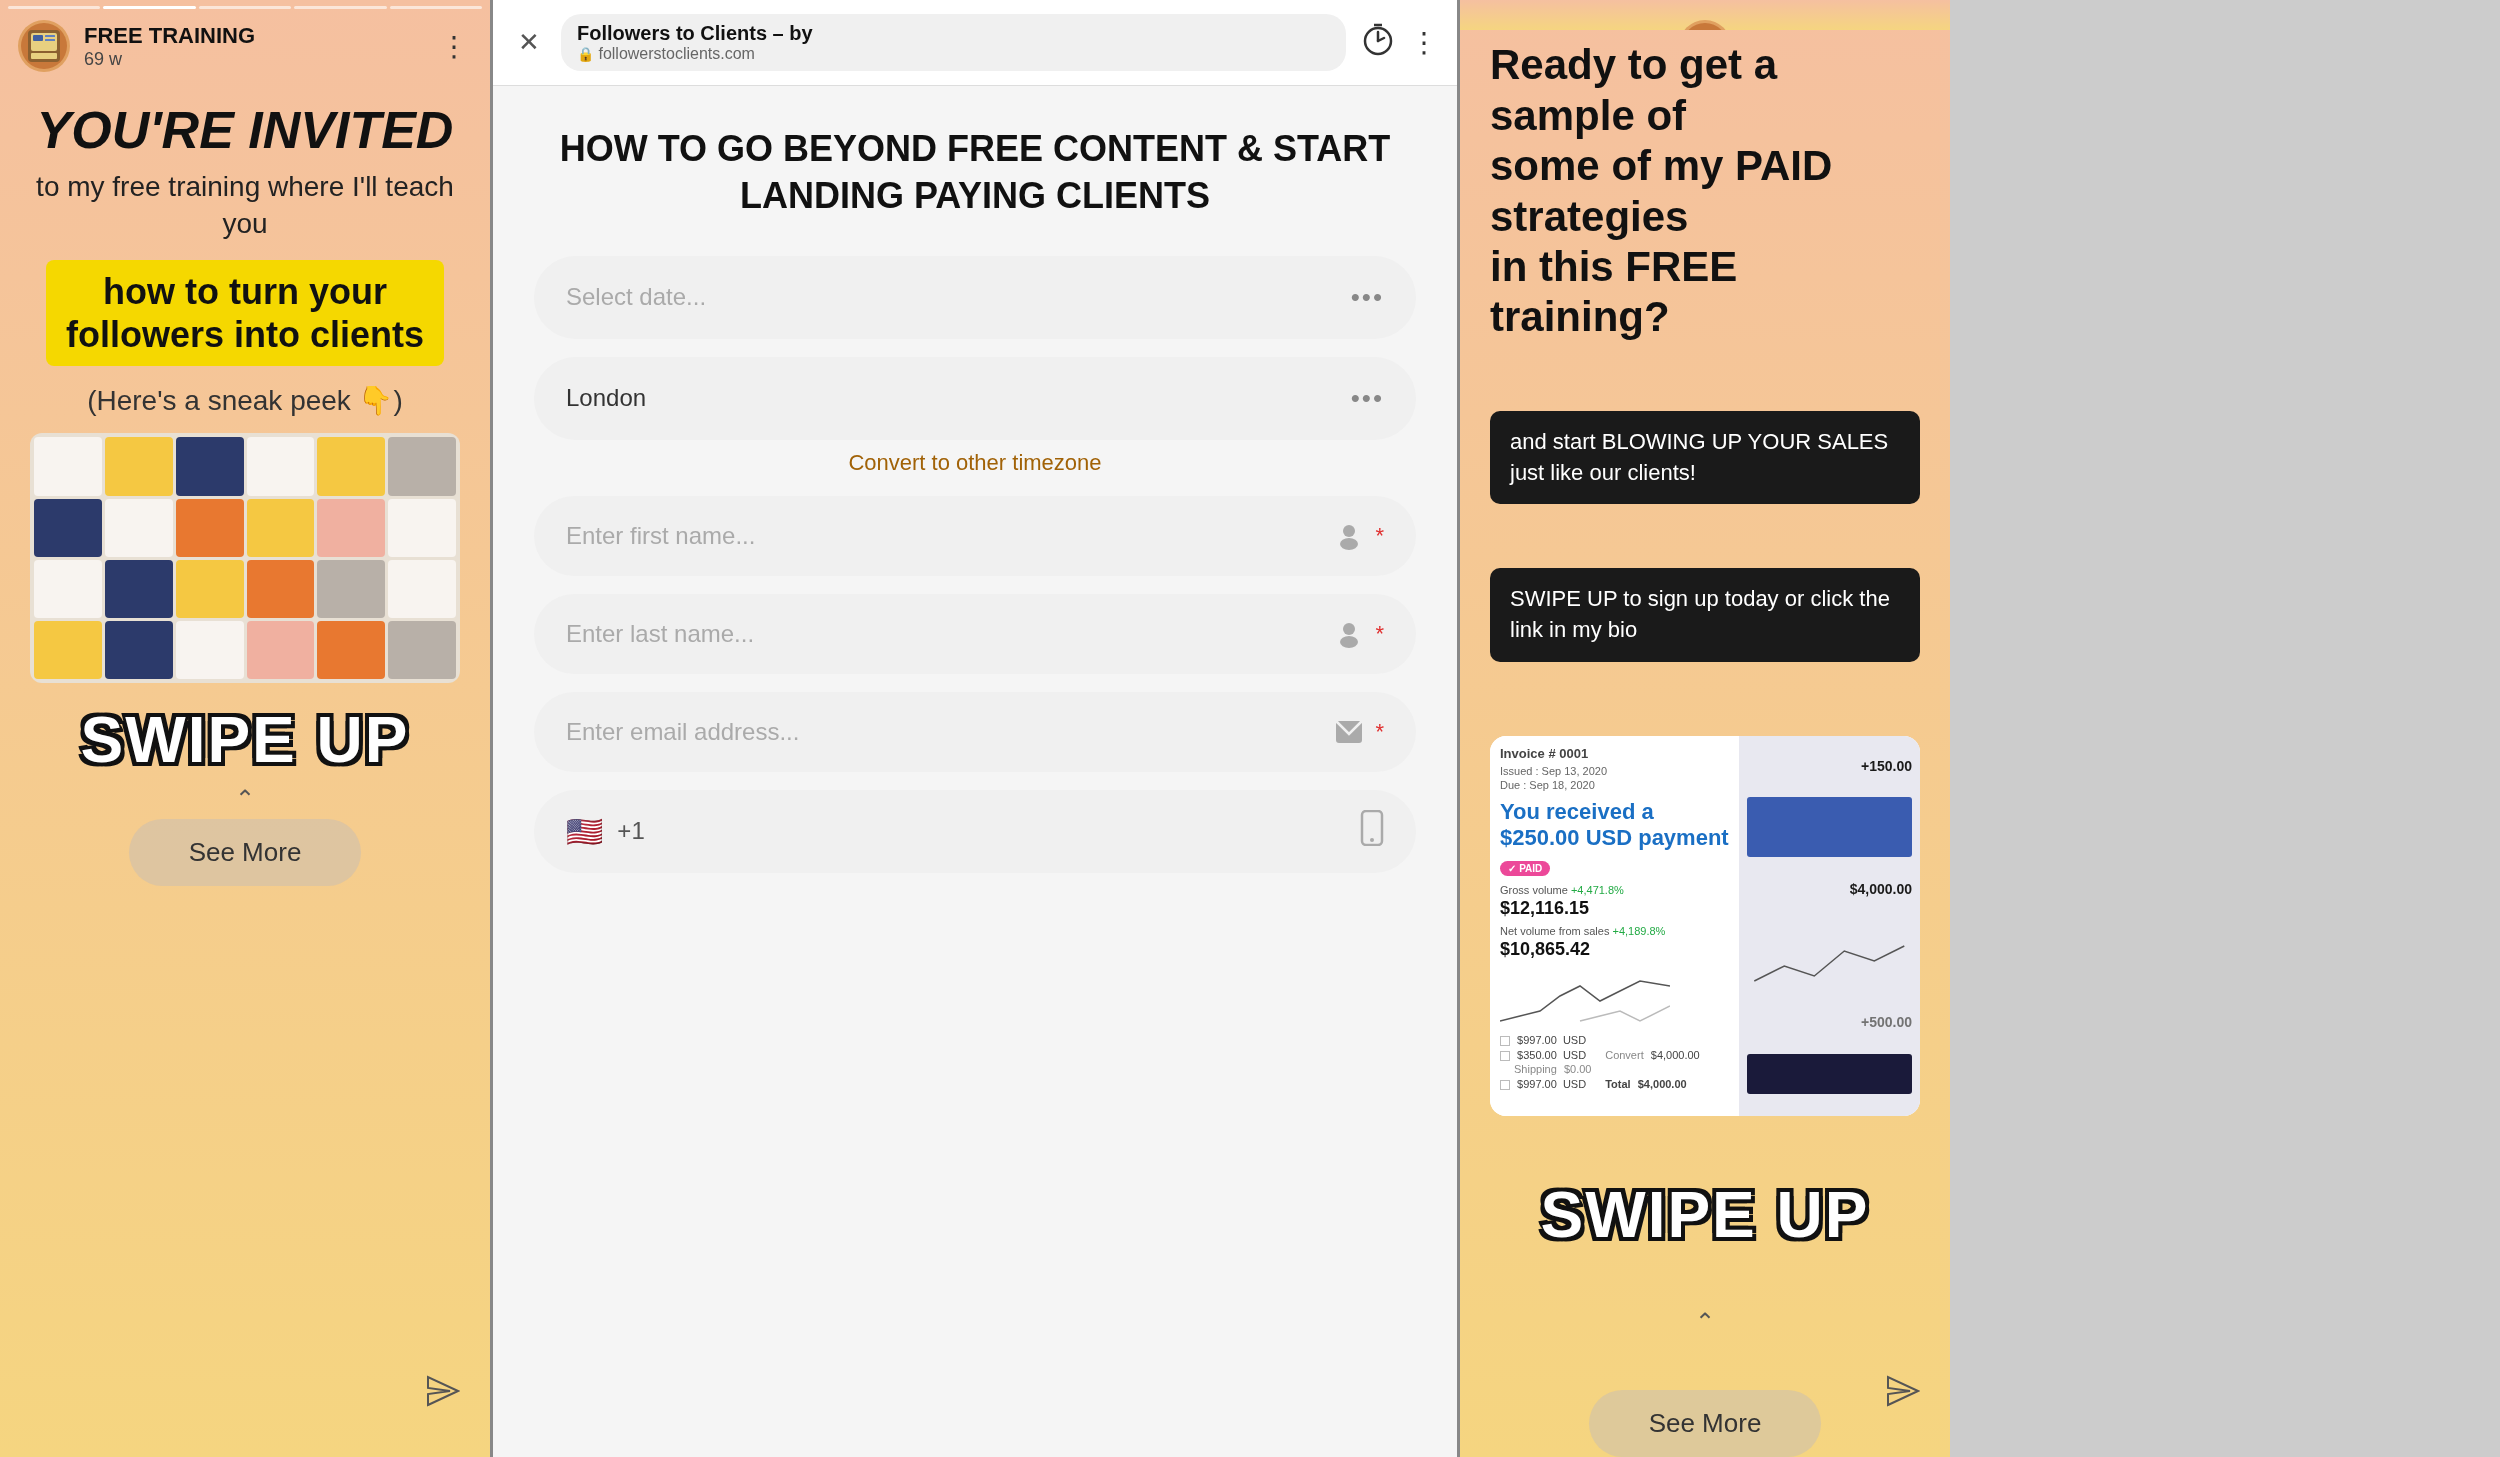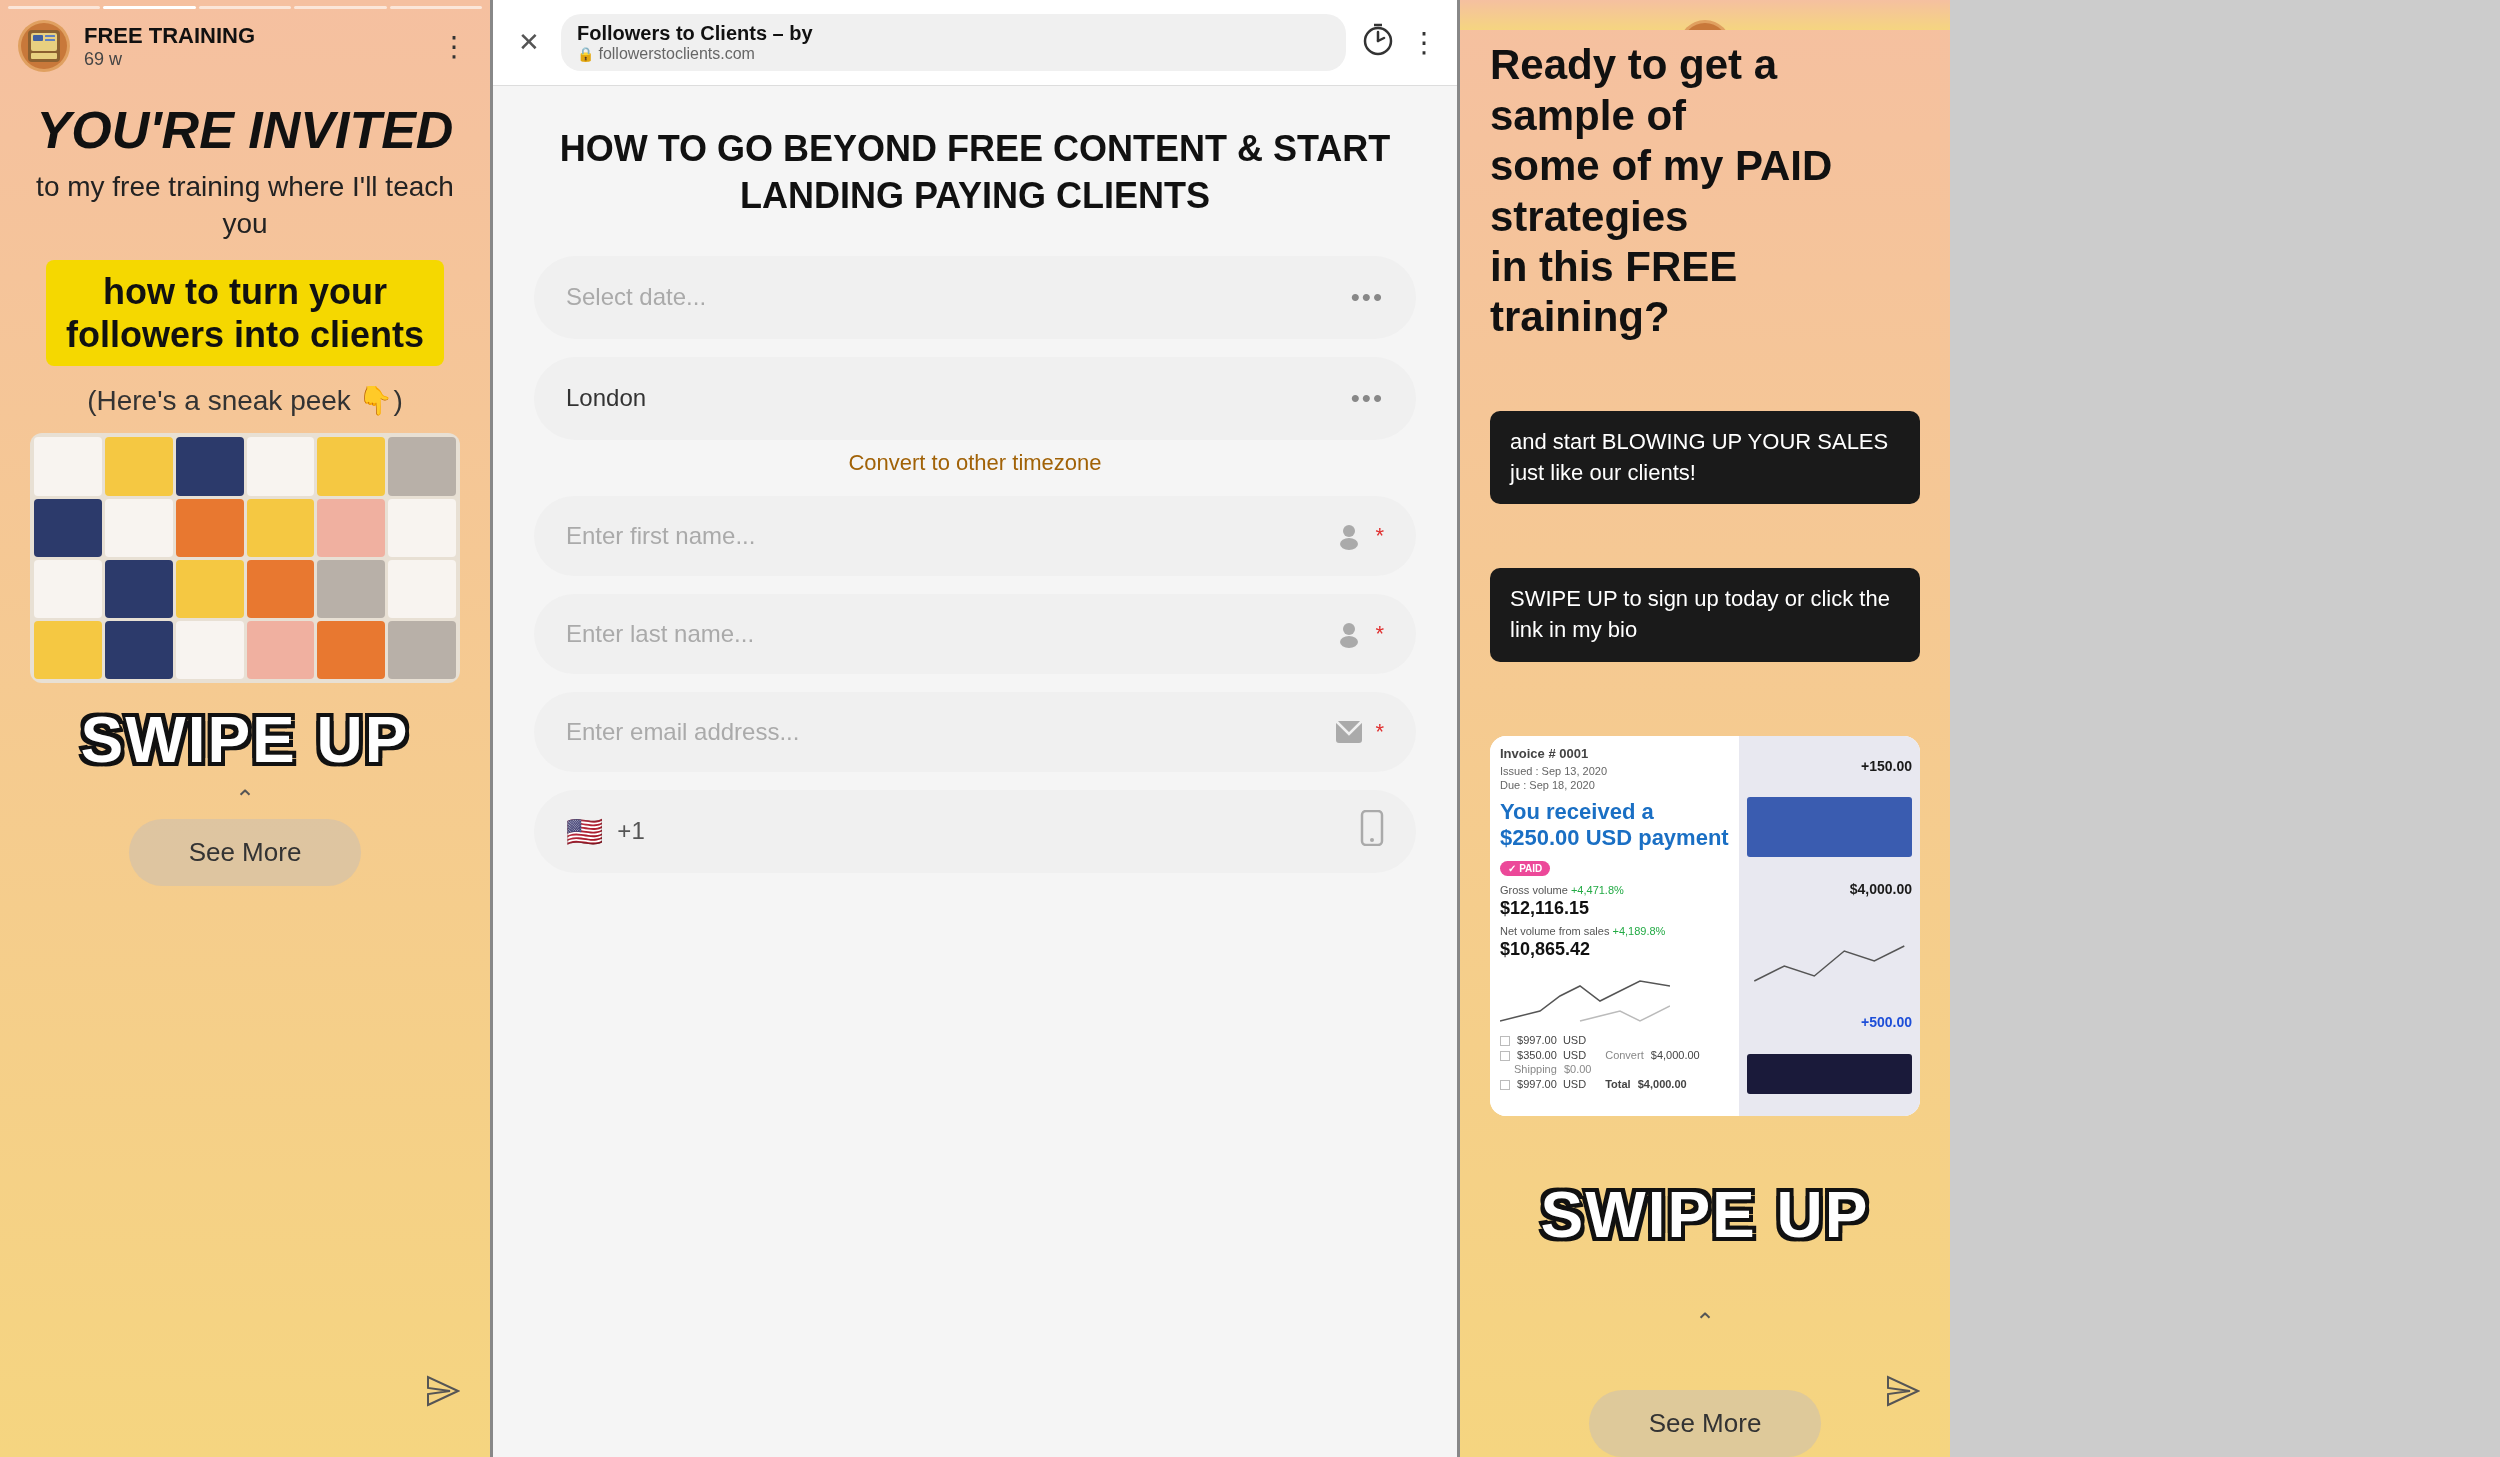--- a/index.html
+++ b/index.html
@@ -682,21 +682,21 @@
         </div>
 
         <div style="position:absolute;right:0;top:0;width:42%;height:100%;background:#e8e8f0;display:flex;flex-direction:column;justify-content:space-around;padding:10px 8px;">
           <div style="font-size:14px;font-weight:700;color:#1a1a1a;text-align:right;">+150.00</div>
           <div style="width:100%;height:60px;background:#3a5cb0;border-radius:3px;"></div>
           <div style="font-size:14px;font-weight:700;color:#1a1a1a;text-align:right;">$4,000.00</div>
 
           <svg width="100%" height="70" viewBox="0 0 150 70">
             <polyline points="0,60 30,45 60,55 90,30 120,40 150,25" stroke="#555" stroke-width="1.5" fill="none"></polyline>
           </svg>
-          <div style="font-size:14px;font-weight:700;color:#1d4ed8;text-align:right;">+500.00</div>
+          <div style="font-size:14px;font-weight:700;color:#737373;text-align:right;">+500.00</div>
           <div style="width:100%;height:40px;background:#1a1a3a;border-radius:3px;"></div>
         </div>
       </div>
     </div>
 
     <div class="swipe-up-text-right">SWIPE UP</div>
     <div class="swipe-up-arrow" style="text-align:center;width:100%;">⌃</div>
     <div style="display:flex;justify-content:center;width:100%;">
       <button class="see-more-btn">See More</button>
     </div>

